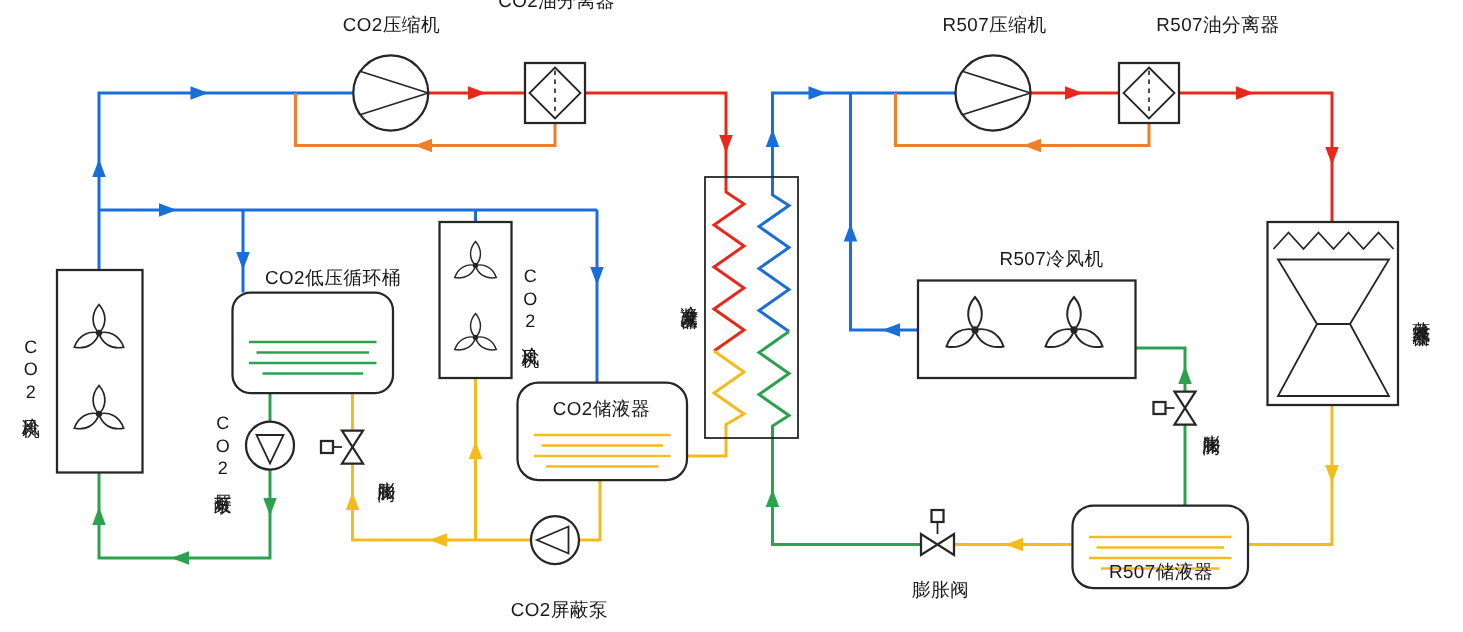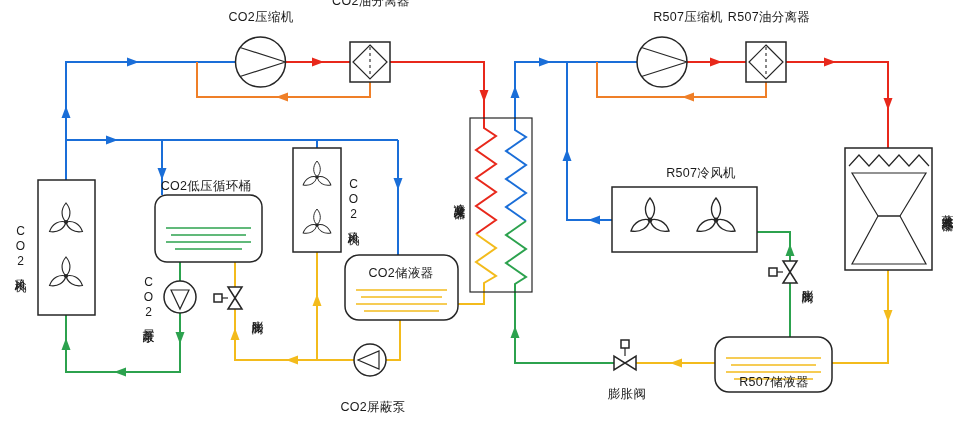--- a/index.html
+++ b/index.html
@@ -222,24 +222,24 @@
     <use href="#arr" class="fl-green" transform="translate(180,338) rotate(90)"></use>
     <use href="#arr" class="fl-green" transform="translate(120,372) rotate(180)"></use>
     <use href="#arr" class="fl-green" transform="translate(66,344) rotate(270)"></use>
     <use href="#arr" class="fl-green" transform="translate(515,332) rotate(270)"></use>
     <use href="#arr" class="fl-green" transform="translate(790,250) rotate(270)"></use>
   </g>
 </svg>
 
 <div class="lbl" style="left:261px;top:17px">CO2压缩机</div>
 <div class="lbl" style="left:371px;top:1px">CO2油分离器</div>
-<div class="lbl" style="left:688px;top:17px">R507压缩机</div>
-<div class="lbl" style="left:769px;top:17px">R507油分离器</div>
+<div class="lbl" style="left:663px;top:17px">R507压缩机</div>
+<div class="lbl" style="left:812px;top:17px">R507油分离器</div>
 <div class="lbl v" style="left:20px;top:248px">CO2冷风机</div>
-<div class="lbl" style="left:206px;top:186px">CO2低压循环桶</div>
+<div class="lbl" style="left:222px;top:186px">CO2低压循环桶</div>
 <div class="lbl v" style="left:148px;top:299px">CO2屏蔽泵</div>
 <div class="lbl v" style="left:257px;top:313px">膨胀阀</div>
 <div class="lbl v" style="left:353px;top:201px">CO2冷风机</div>
 <div class="lbl" style="left:401px;top:273px">CO2储液器</div>
 <div class="lbl v" style="left:459px;top:197px">冷凝蒸发器</div>
 <div class="lbl" style="left:373px;top:407px">CO2屏蔽泵</div>
 <div class="lbl" style="left:701px;top:173px">R507冷风机</div>
 <div class="lbl v" style="left:807px;top:282px">膨胀阀</div>
 <div class="lbl v" style="left:947px;top:208px">蒸发式冷凝器</div>
 <div class="lbl" style="left:774px;top:382px">R507储液器</div>

